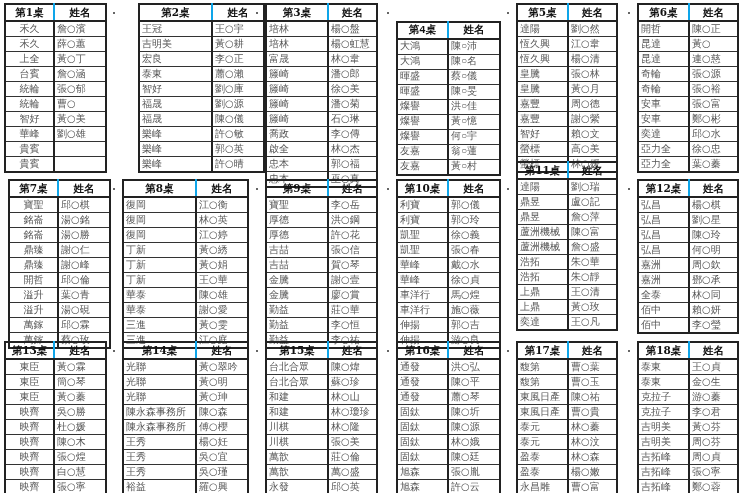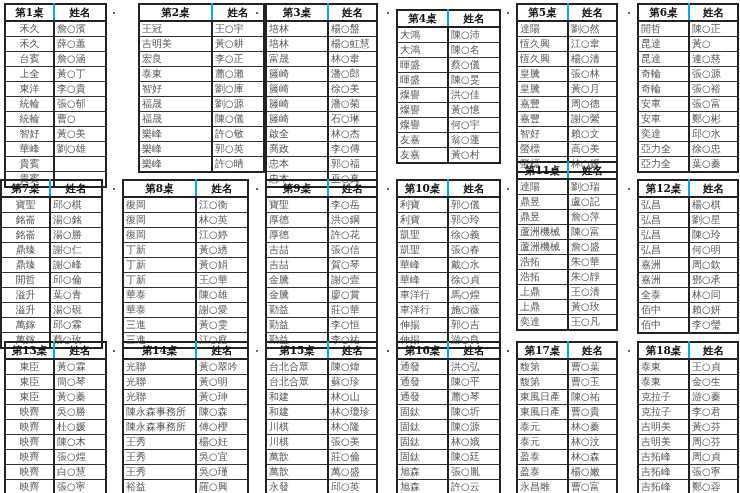--- a/index.html
+++ b/index.html
@@ -58,32 +58,28 @@
       <tbody>
         <tr>
           <td class="company">禾久</td>
           <td class="name">詹○濱</td>
         </tr>
         <tr>
           <td class="company">禾久</td>
           <td class="name">薛○蕙</td>
         </tr>
         <tr>
+          <td class="company">上全</td>
+          <td class="name">黃○丁</td>
+        </tr>
+        <tr>
           <td class="company">台賓</td>
           <td class="name">詹○涵</td>
         </tr>
         <tr>
-          <td class="company">上全</td>
-          <td class="name">黃○丁</td>
-        </tr>
-        <tr>
-          <td class="company">東洋</td>
-          <td class="name">李○貴</td>
-        </tr>
-        <tr>
           <td class="company">統輪</td>
           <td class="name">張○郁</td>
         </tr>
         <tr>
           <td class="company">統輪</td>
           <td class="name">曹○</td>
         </tr>
         <tr>
           <td class="company">智好</td>
           <td class="name">黃○美</td>
@@ -191,39 +187,39 @@
         </tr>
         <tr>
           <td class="company">籐崎</td>
           <td class="name">潘○菊</td>
         </tr>
         <tr>
           <td class="company">籐崎</td>
           <td class="name">石○琳</td>
         </tr>
         <tr>
+          <td class="company">喬政</td>
+          <td class="name">李○傳</td>
+        </tr>
+        <tr>
           <td class="company">啟全</td>
           <td class="name">林○杰</td>
         </tr>
         <tr>
-          <td class="company">喬政</td>
-          <td class="name">李○傳</td>
-        </tr>
-        <tr>
           <td class="company">忠本</td>
           <td class="name">郭○福</td>
         </tr>
         <tr>
           <td class="company">忠本</td>
           <td class="name">巫○真</td>
         </tr>
       </tbody>
     </table>
     <div class="dot" style="left: 256px; top: 12px;"></div>
-    <table class="seat-table" style="left: 396px; top: 9px;">
+    <table class="seat-table" style="left: 396px; top: 21px; font-family: Liberation Mono, monospace;">
       <colgroup>
         <col style="width: 51px;">
         <col style="width: 52px;">
       </colgroup>
       <thead>
         <tr>
           <th>第4桌</th>
           <th class="name-head">姓名</th>
         </tr>
       </thead>
@@ -370,21 +366,21 @@
           <td class="company">亞力全</td>
           <td class="name">徐○忠</td>
         </tr>
         <tr>
           <td class="company">亞力全</td>
           <td class="name">葉○蓁</td>
         </tr>
       </tbody>
     </table>
     <div class="dot" style="left: 628px; top: 12px;"></div>
-    <table class="seat-table centered" style="left: 0; top: 179px;">
+    <table class="seat-table centered" style="left: 8px; top: 179px;">
       <colgroup>
         <col style="width: 49px;">
         <col style="width: 52px;">
       </colgroup>
       <thead>
         <tr>
           <th>第7桌</th>
           <th class="name-head">姓名</th>
         </tr>
       </thead>

